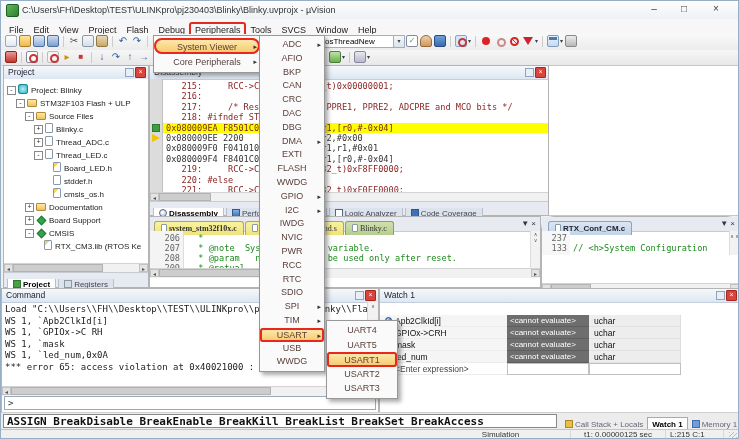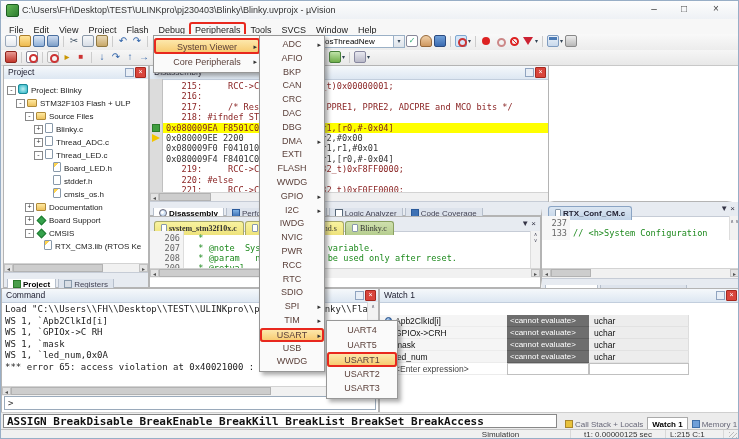--- a/index.html
+++ b/index.html
@@ -113,21 +113,21 @@
   .etab.active{font-weight:bold;}
   .etab .ticon8{width:6px;height:8px;}
   .etab-ctrl{position:absolute;right:4px;top:2px;font-size:8px;color:#334;}
   .egutter{position:absolute;left:0;top:14px;width:34px;bottom:18px;background:#f4f4f4;border-right:1px solid #ddd;font-family:"DejaVu Sans Mono",monospace;font-size:8.6px;line-height:10px;color:#666;text-align:right;padding:2px 3px 0 0;box-sizing:border-box;}
   .egn{height:10px;}
   .ecode{position:absolute;left:38px;top:14px;right:10px;bottom:18px;font-family:"DejaVu Sans Mono",monospace;font-size:8.6px;line-height:10px;color:#1e8a1e;white-space:pre;overflow:hidden;padding-top:2px;}
   .el{height:10px;}
   .evscroll{position:absolute;right:0;top:14px;width:9px;bottom:18px;background:#f2f2f2;border-left:1px solid #ddd;font-size:5px;color:#556;text-align:center;line-height:6px;}
   .ehscroll{bottom:9px;}
   
-  .rtx{left:540px;top:200px;width:199px;height:92px;border-radius:13px;}
+  .rtx{left:540px;top:215px;width:199px;height:92px;border-radius:13px;}
   .rtabs{position:absolute;left:0;right:0;top:0;height:14px;background:#e7ebf1;border-bottom:1px solid #c6ccd6;padding-left:6px;white-space:nowrap;}
   .rtab{display:inline-block;height:13px;line-height:13px;font-size:8px;font-weight:bold;padding:0 6px;border:1px solid #8aa4c4;border-bottom:none;border-radius:3px 3px 0 0;background:linear-gradient(#dbe6f2,#c2d4e8);color:#223;}
   .rgutter{position:absolute;left:0;top:14px;width:28px;height:24px;font-family:"DejaVu Sans Mono",monospace;font-size:8.6px;line-height:10px;color:#666;text-align:right;padding:2px 3px 0 0;box-sizing:border-box;background:#f7f7f7;}
   .rcode{position:absolute;left:31px;top:14px;right:9px;height:24px;font-family:"DejaVu Sans Mono",monospace;font-size:8.6px;line-height:10px;color:#1e8a1e;white-space:pre;overflow:hidden;padding-top:2px;}
   .rvscroll{position:absolute;right:0;top:14px;width:9px;height:24px;background:#f2f2f2;border-left:1px solid #ddd;font-size:5px;color:#556;text-align:center;line-height:11px;}
   .rhscroll{bottom:14px;}
   .rbtabs{position:absolute;left:0;right:0;bottom:0;height:13px;background:#e7ebf1;border-top:1px solid #c6ccd6;padding-left:2px;white-space:nowrap;}
   
   .command{left:0px;top:287px;width:378px;height:125px;}
   .ccontent{position:absolute;left:0;top:13px;right:10px;height:84px;font-family:"DejaVu Sans Mono",monospace;font-size:9px;line-height:11.5px;color:#222;white-space:pre;overflow:hidden;padding:2px 0 0 3px;}
@@ -140,42 +140,42 @@
   .wcols{position:absolute;top:13px;left:0;right:0;height:13px;background:#f4f4f4;border-bottom:1px solid #d0d0d0;font-size:8.5px;color:#222;}
   .wcol{position:absolute;top:0;height:13px;line-height:13px;padding-left:5px;border-right:1px solid #ddd;box-sizing:border-box;}
   .wcol-name{left:0;width:127px;} .wcol-value{left:127px;width:82px;} .wcol-type{left:209px;width:84px;}
   .wrows{position:absolute;top:26px;left:0;right:0;bottom:0;overflow:hidden;}
   .wrow{position:relative;height:12px;line-height:12px;font-size:8.5px;}
   .wname{position:absolute;left:0;width:127px;height:12px;padding-left:15px;color:#111;white-space:nowrap;overflow:hidden;background:#f5f5f5;border-bottom:1px solid #ececec;box-sizing:border-box;}
   .wrow:last-child .wname{background:#fff;color:#444;}
   .sphere{position:absolute;left:5px;top:2px;width:7px;height:7px;border-radius:50%;background:radial-gradient(circle at 30% 30%,#b9d6f5,#2d61a8);border:1px solid #1d4a86;box-sizing:border-box;}
   .wval{position:absolute;left:127px;width:82px;height:12px;background:#6e6e6e;color:#fff;font-size:8px;padding-left:3px;box-sizing:border-box;overflow:hidden;border-bottom:1px solid #5e5e5e;}
   .wval.empty{background:#fff;border:1px solid #c0c0c0;}
-  .wtype{position:absolute;left:209px;width:100px;height:12px;background:#ededed;padding-left:5px;box-sizing:border-box;border-right:1px solid #ddd;border-bottom:1px solid #e2e2e2;color:#111;}
+  .wtype{position:absolute;left:209px;width:92px;height:12px;background:#ededed;padding-left:5px;box-sizing:border-box;border-right:1px solid #ddd;border-bottom:1px solid #e2e2e2;color:#111;}
   .wtype.empty{background:#fff;border:1px solid #c0c0c0;}
   
   .bottomrow{position:absolute;left:0;top:411px;right:0;height:17px;background:#ececec;border-top:1px solid #cfcfcf;}
   .assign{position:absolute;left:2px;top:1px;width:554px;height:14px;background:#fff;border:1px solid #888;font-family:"DejaVu Sans Mono",monospace;font-size:11px;font-weight:bold;line-height:13px;padding-left:3px;color:#111;overflow:hidden;box-sizing:border-box;white-space:nowrap;}
   .docktabs{position:absolute;left:560px;top:0;right:0;height:17px;white-space:nowrap;}
   .dock-tab{display:inline-block;height:14px;line-height:14px;font-size:8px;color:#667;padding:0 4px;margin-top:2px;}
   .dock-tab.active{background:#fff;border:1px solid #aaa;border-bottom:none;font-weight:bold;color:#000;}
   .statusbar{position:absolute;left:0;top:428px;right:0;height:11px;background:#f0f0f0;border-top:1px solid #c4c4c4;font-size:8px;color:#333;}
   .sb-field{position:absolute;top:0;height:11px;line-height:10px;border-right:1px solid #d8d8d8;padding:0 4px;box-sizing:border-box;}
   .sb-mode{left:430px;width:140px;text-align:center;}
   .sb-time{left:570px;width:95px;text-align:center;}
   .sb-pos{left:665px;width:58px;}
   .sb-grip{position:absolute;right:1px;top:2px;width:8px;height:8px;background:repeating-linear-gradient(135deg,#bbb 0 1px,transparent 1px 3px);}
   
   .menu{position:absolute;background:#fafafa;border:1px solid #979797;box-shadow:3px 3px 4px rgba(70,70,70,.45);z-index:50;padding:2px 0;}
   .mi{position:relative;font-size:9px;color:#5a3f39;text-align:center;box-sizing:border-box;}
   .mi .sub{position:absolute;right:3px;top:0;font-size:7px;color:#333;}
   .mi.hl{background:linear-gradient(#fdeab0,#f7c96d);border-top:1px solid #e2ae54;border-bottom:1px solid #e2ae54;}
   .mi.ann{outline:2px solid #e8281e;outline-offset:-2px;border-radius:3px;}
   .menu-p{left:152px;top:34px;width:106px;}
-  .menu-p .mi{height:16px;line-height:16px;}
+  .menu-p .mi{height:16px;line-height:16px;border-radius:8px;}
   .menu-sv{left:258px;top:34px;width:64px;}
   .menu-sv .mi{height:13.8px;line-height:13.8px;}
   .menu-u{left:325px;top:319px;width:70px;}
   .menu-u .mi{height:14.6px;line-height:14.6px;}
 </style>
 </head>
 <body>
 
 <div class="app" data-name="uvision-window">
 

